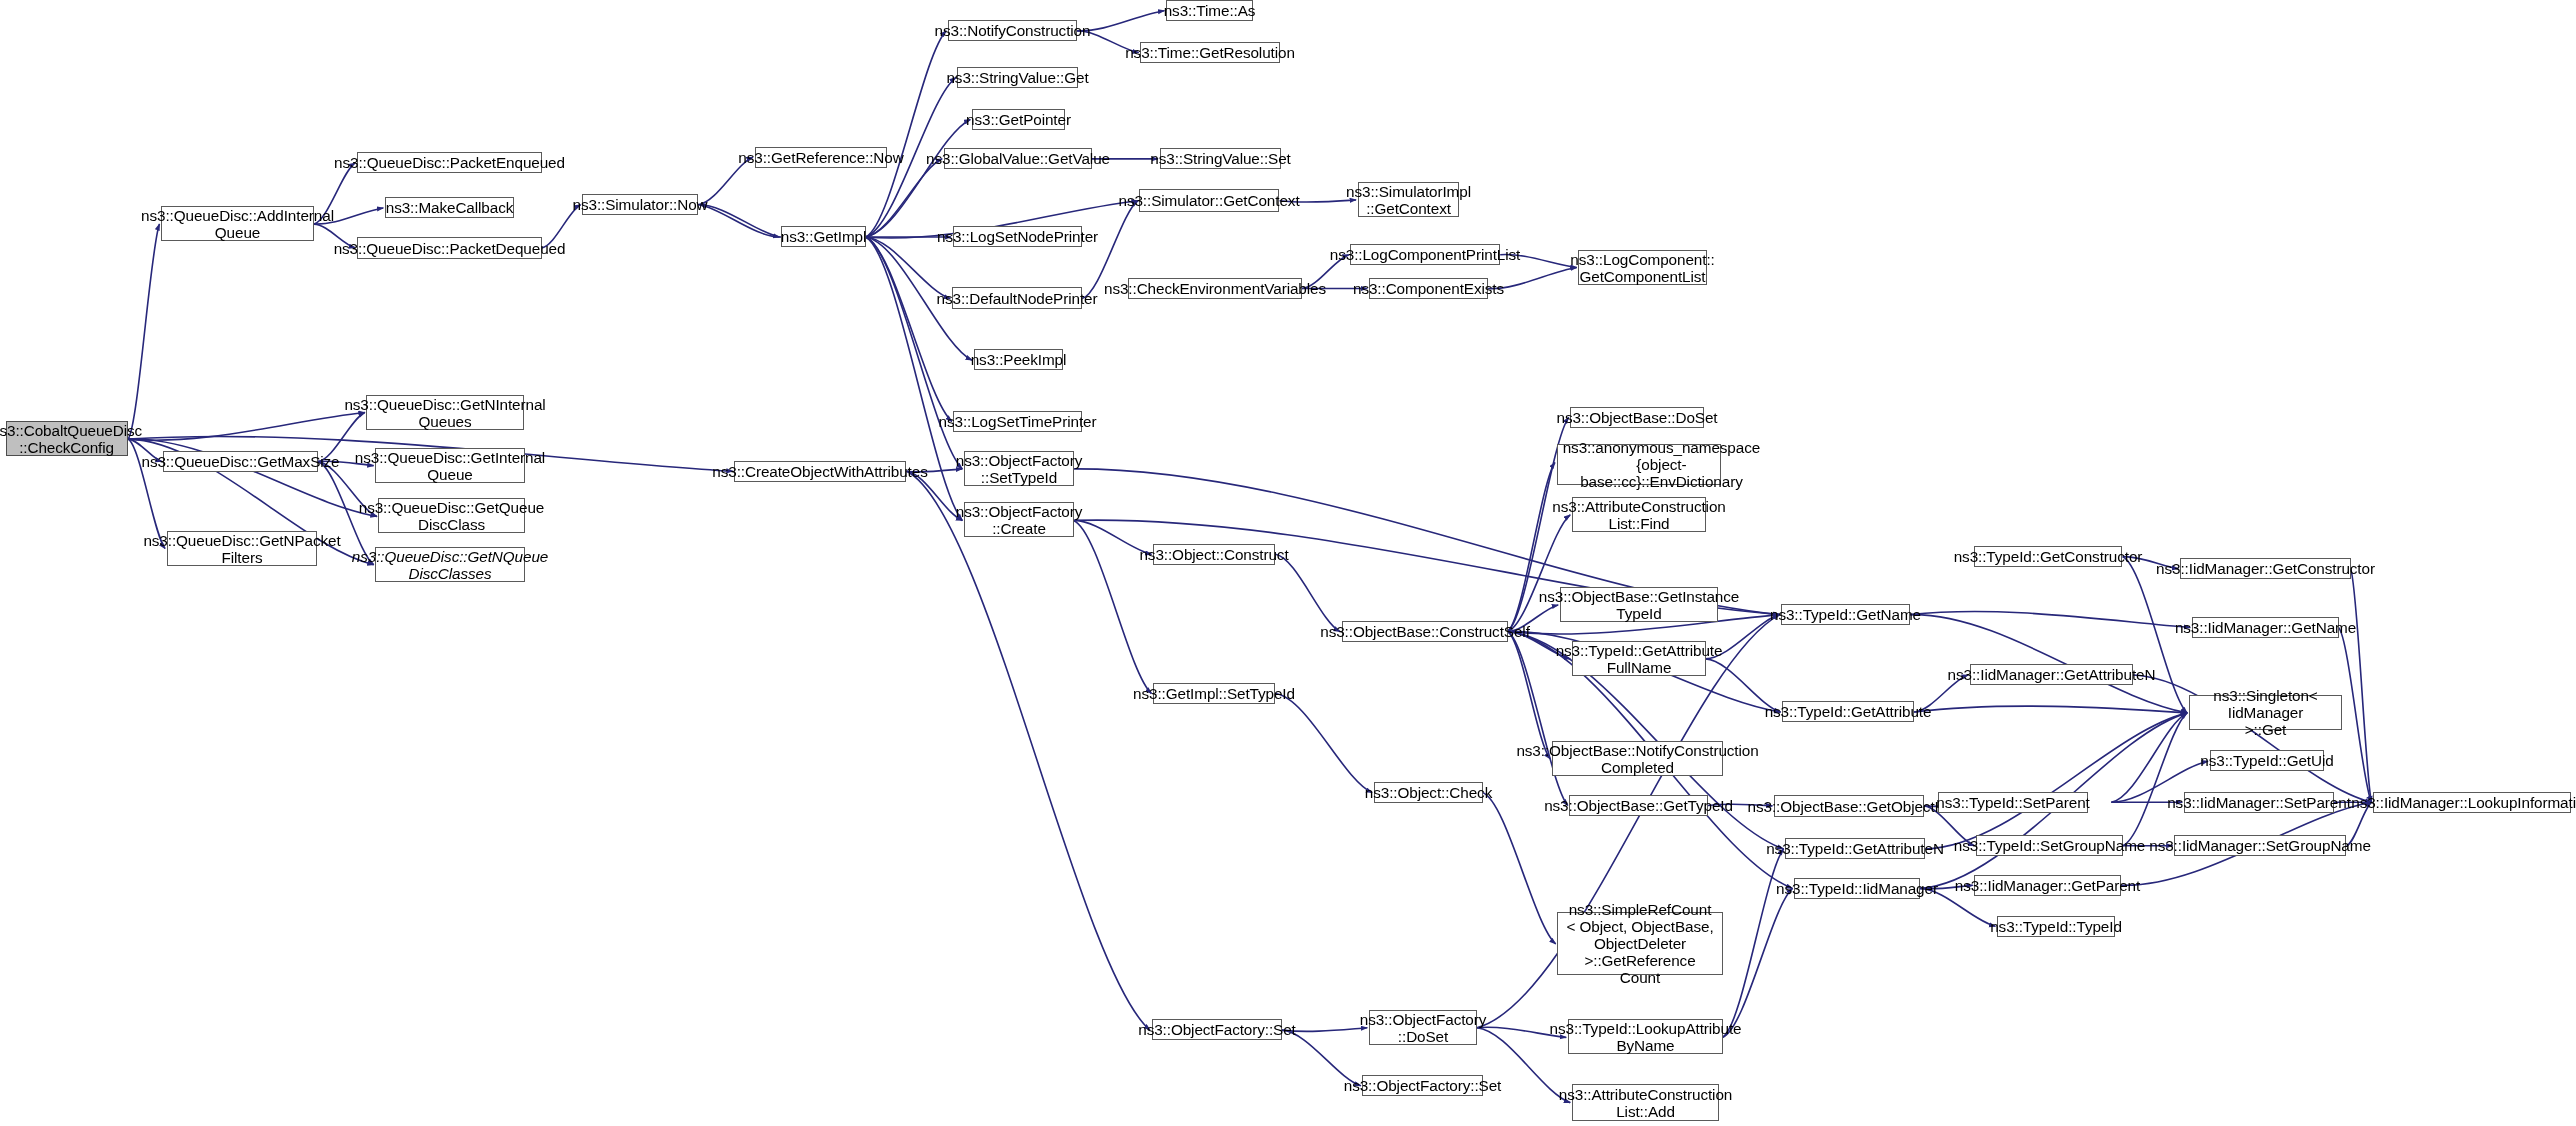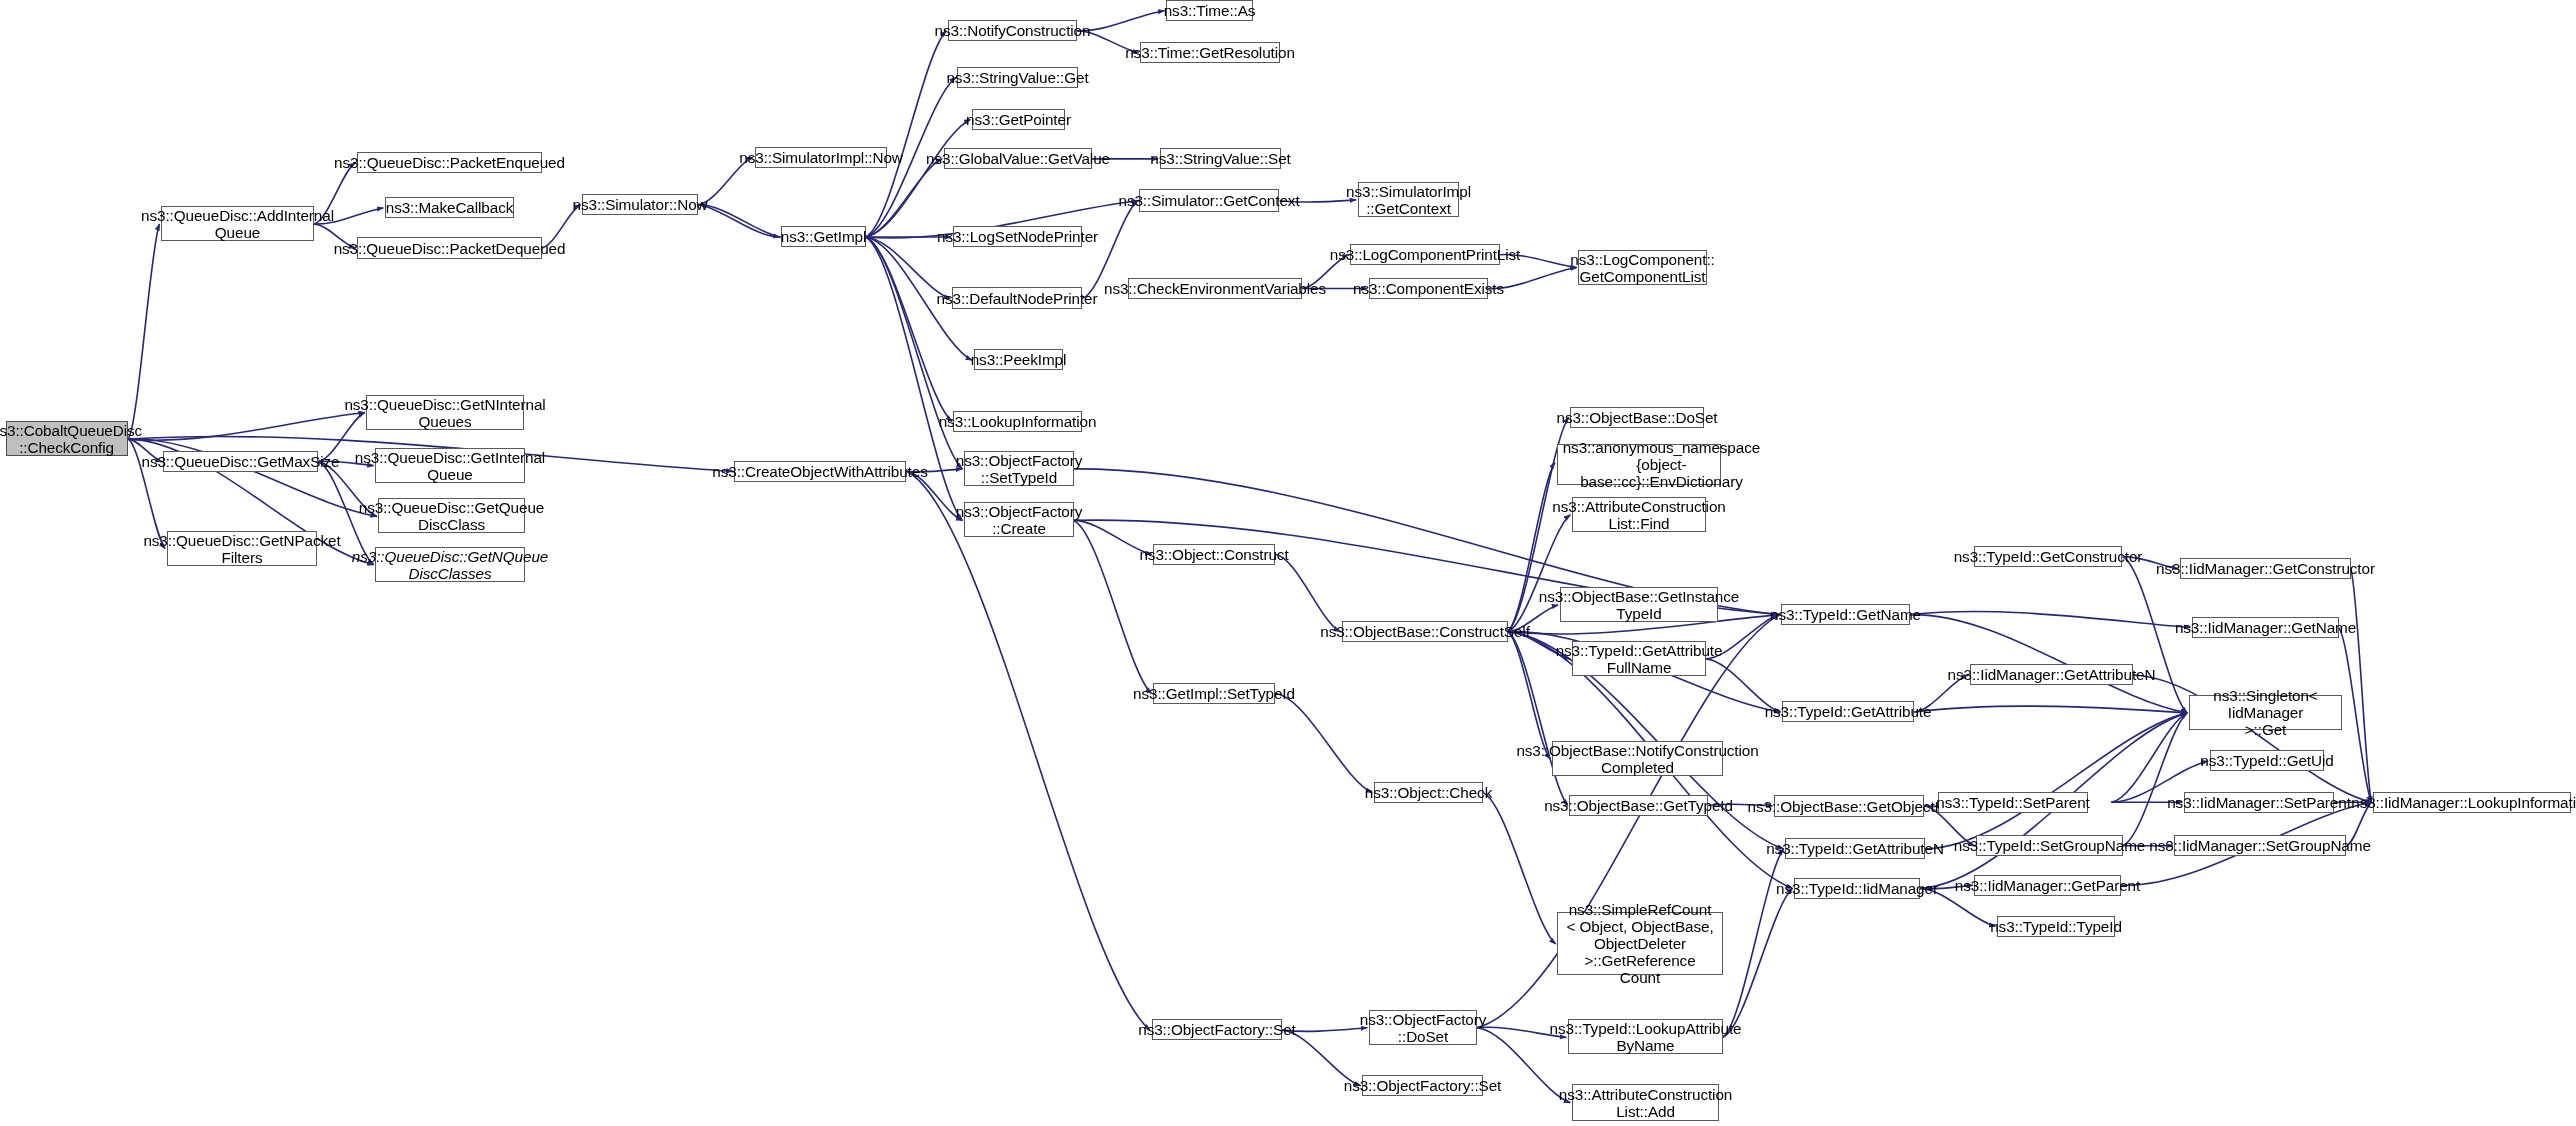--- a/index.html
+++ b/index.html
@@ -151,41 +151,41 @@
 Queues</div>
       <div class="node" style="left: 375px; top: 448px; width: 150px; height: 35px;">ns3::QueueDisc::GetInternal
 Queue</div>
       <div class="node" style="left: 378px; top: 498px; width: 147px; height: 35px;">ns3::QueueDisc::GetQueue
 DiscClass</div>
       <div class="node" style="left: 375px; top: 547px; width: 150px; height: 35px; font-style: italic;">ns3::QueueDisc::GetNQueue
 DiscClasses</div>
       <div class="node" style="left: 167px; top: 531px; width: 150px; height: 35px;">ns3::QueueDisc::GetNPacket
 Filters</div>
       <div class="node" style="left: 582px; top: 194px; width: 116px; height: 21px;">ns3::Simulator::Now</div>
-      <div class="node" style="left: 755px; top: 147px; width: 132px; height: 21px;">ns3::SimulatorImpl::Now</div>
+      <div class="node" style="left: 755px; top: 147px; width: 132px; height: 21px;">ns3::GetReference::Now</div>
       <div class="node" style="left: 781px; top: 226px; width: 85px; height: 21px;">ns3::GetImpl</div>
       <div class="node" style="left: 948px; top: 20px; width: 129px; height: 21px;">ns3::NotifyConstruction</div>
       <div class="node" style="left: 1166px; top: 0px; width: 87px; height: 21px;">ns3::Time::As</div>
       <div class="node" style="left: 1140px; top: 42px; width: 140px; height: 21px;">ns3::Time::GetResolution</div>
       <div class="node" style="left: 957px; top: 67px; width: 121px; height: 21px;">ns3::StringValue::Get</div>
       <div class="node" style="left: 972px; top: 109px; width: 93px; height: 21px;">ns3::GetPointer</div>
       <div class="node" style="left: 944px; top: 148px; width: 148px; height: 21px;">ns3::GlobalValue::GetValue</div>
       <div class="node" style="left: 1160px; top: 148px; width: 121px; height: 21px;">ns3::StringValue::Set</div>
       <div class="node" style="left: 1139px; top: 189px; width: 140px; height: 22.5px;">ns3::Simulator::GetContext</div>
       <div class="node" style="left: 1358px; top: 182px; width: 101px; height: 35px;">ns3::SimulatorImpl
 ::GetContext</div>
       <div class="node" style="left: 953px; top: 226px; width: 129px; height: 21px;">ns3::LogSetNodePrinter</div>
       <div class="node" style="left: 952px; top: 287px; width: 130px; height: 22px;">ns3::DefaultNodePrinter</div>
       <div class="node" style="left: 1128px; top: 278px; width: 174px; height: 21px;">ns3::CheckEnvironmentVariables</div>
       <div class="node" style="left: 1350px; top: 244px; width: 150px; height: 21px;">ns3::LogComponentPrintList</div>
       <div class="node" style="left: 1369px; top: 278px; width: 119px; height: 21px;">ns3::ComponentExists</div>
       <div class="node" style="left: 1578px; top: 250px; width: 129px; height: 35px;">ns3::LogComponent::
 GetComponentList</div>
       <div class="node" style="left: 974px; top: 349px; width: 89px; height: 21px;">ns3::PeekImpl</div>
-      <div class="node" style="left: 953px; top: 411px; width: 129px; height: 21px;">ns3::LookupInformation</div>
+      <div class="node" style="left: 953px; top: 411px; width: 129px; height: 21px;">ns3::LogSetTimePrinter</div>
       <div class="node" style="left: 964px; top: 451px; width: 110px; height: 35px;">ns3::ObjectFactory
 ::SetTypeId</div>
       <div class="node" style="left: 734px; top: 461px; width: 172px; height: 21px;">ns3::CreateObjectWithAttributes</div>
       <div class="node" style="left: 964px; top: 502px; width: 110px; height: 35px;">ns3::ObjectFactory
 ::Create</div>
       <div class="node" style="left: 1153px; top: 544px; width: 122px; height: 21px;">ns3::Object::Construct</div>
       <div class="node" style="left: 1153px; top: 683px; width: 122px; height: 21px;">ns3::GetImpl::SetTypeId</div>
       <div class="node" style="left: 1374px; top: 782px; width: 109px; height: 21px;">ns3::Object::Check</div>
       <div class="node" style="left: 1342px; top: 621px; width: 166px; height: 21px;">ns3::ObjectBase::ConstructSelf</div>
       <div class="node" style="left: 1570px; top: 407px; width: 134px; height: 21px;">ns3::ObjectBase::DoSet</div>

